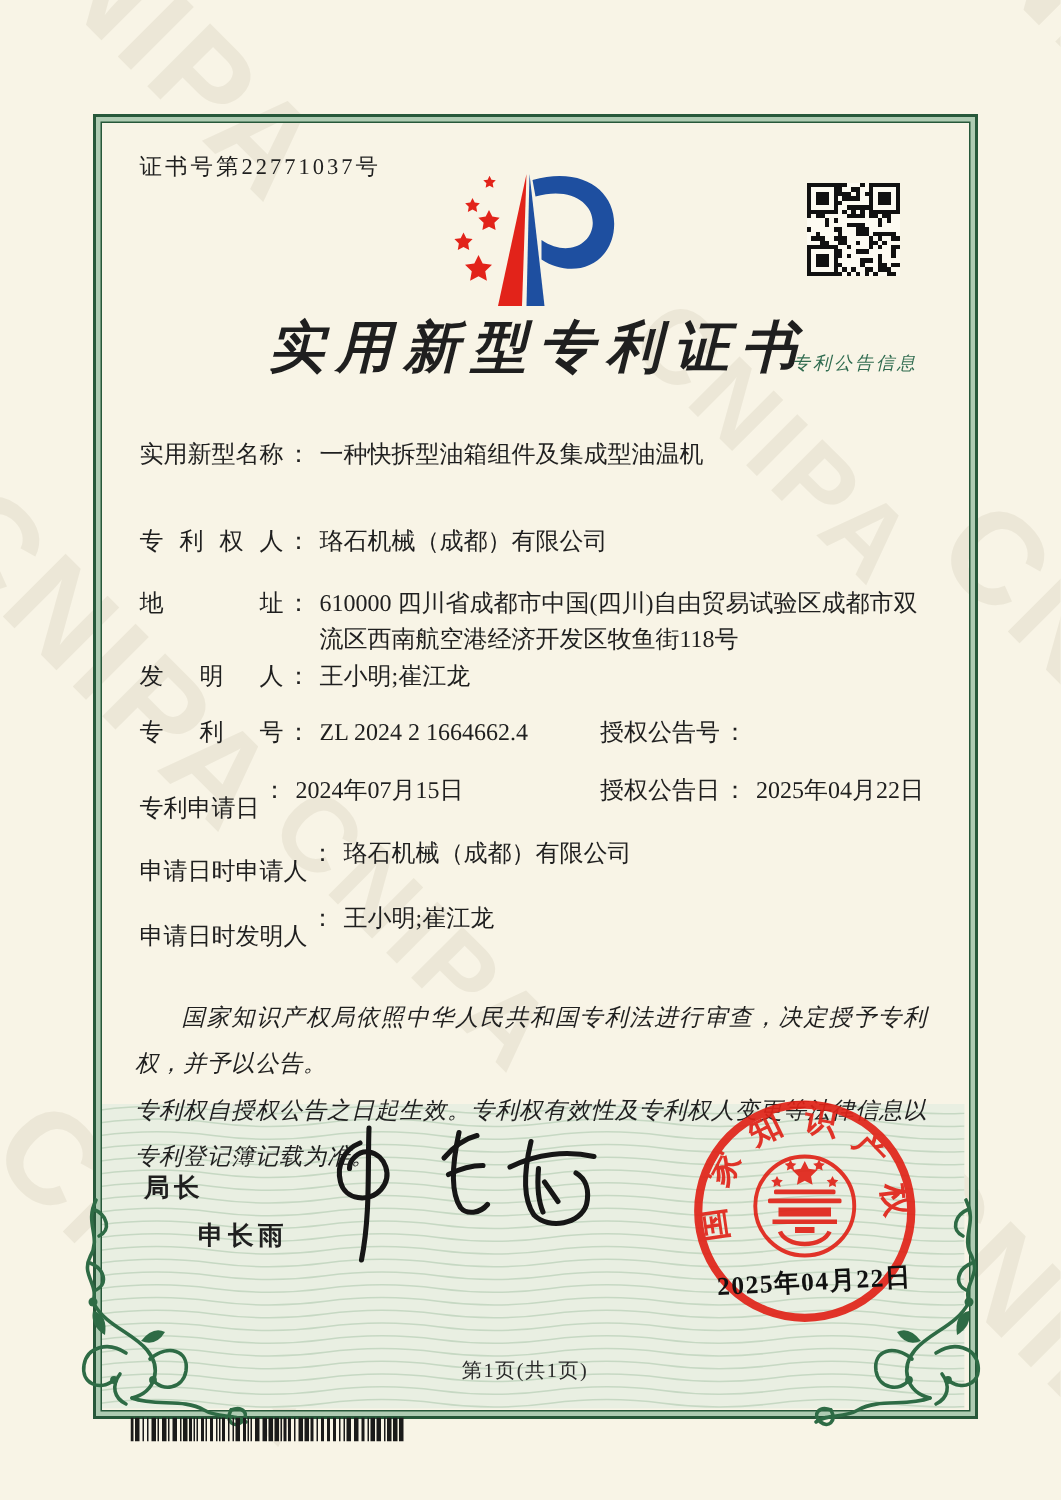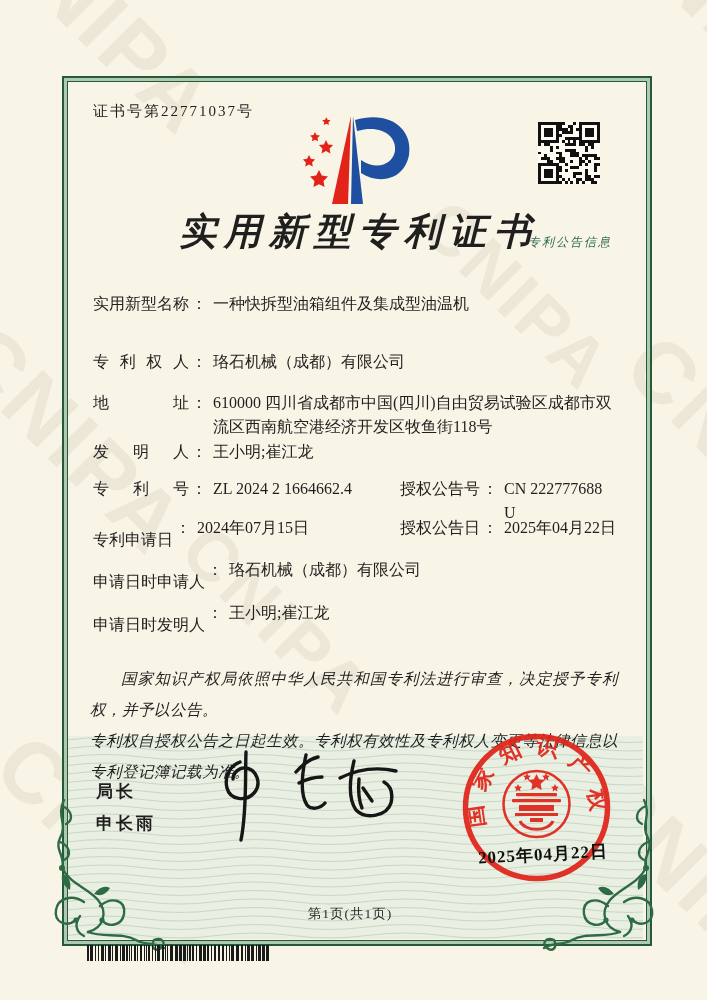--- a/index.html
+++ b/index.html
@@ -69,21 +69,21 @@
     position:absolute;left:90px;top:663px;width:528px;z-index:4;
     font-size:15.5px;line-height:31px;font-style:italic;letter-spacing:.5px;
     text-align:justify;
   }
   .decl .l1{text-indent:2em;}
 
   
   .director{position:absolute;left:96px;z-index:4;
     font-family:Liberation Serif, serif;
     font-weight:bold;font-size:17px;letter-spacing:3px;}
-  .d1{top:780px;} .d2{top:812px;}
+  .d1{top:780px;} .d2{top:812px;margin-left:36px;}
   .signature{position:absolute;left:200px;top:748px;z-index:4;}
 
   
   .seal{position:absolute;left:449px;top:720px;z-index:5;}
   .seal-date{
     position:absolute;left:473px;top:843px;width:140px;text-align:center;z-index:6;
     font-size:17px;font-weight:600;color:#111;letter-spacing:1px;transform:rotate(-3deg);
   }
 
   
@@ -447,21 +447,20 @@
 
   <div class="row twocol" style="top:477px">
     <span class="col-l">
       <span class="flabel">专利号</span>
         <span class="colon">：</span>
       <span class="fvalue">ZL 2024 2 1664662.4</span>
     </span>
     <span class="col-r">
       <span class="flabel">授权公告号</span>
         <span class="colon">：</span>
-      <span class="fvalue">CN 222777688 U</span>
     </span>
   </div>
 
   <div class="row twocol" style="top:516px">
     <span class="col-l">
       <span class="flabel nat">专利申请日</span>
         <span class="colon">：</span>
       <span class="fvalue">2024年07月15日</span>
     </span>
     <span class="col-r">

